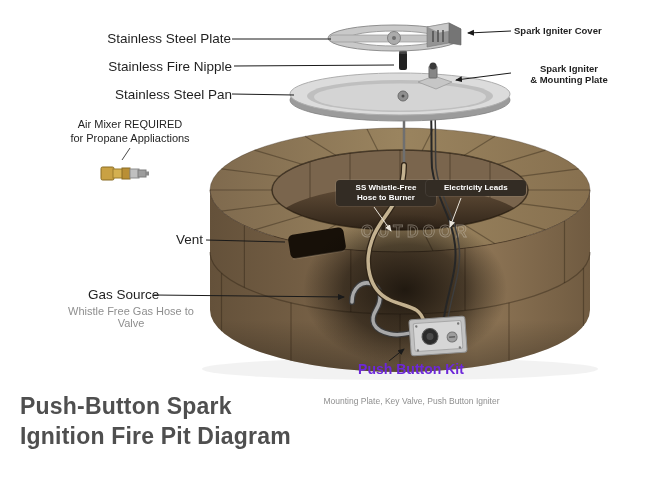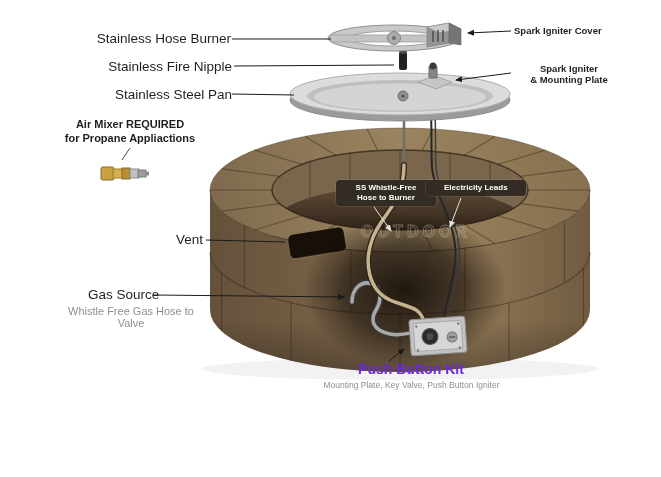--- a/index.html
+++ b/index.html
@@ -4,29 +4,29 @@
 <style>
   html,body{margin:0;padding:0;background:#ffffff;}
   #stage{
     position:relative;width:661px;height:477px;background:#ffffff;overflow:hidden;
     font-family:"Liberation Sans","DejaVu Sans",sans-serif;
   }
   #stage svg{position:absolute;left:0;top:0;}
   .lbl{position:absolute;white-space:nowrap;color:var(--label-color,#1f1f1f);font-size:13.5px;}
   .center{text-align:center;}
   .small-bold{font-size:9.5px;font-weight:bold;line-height:11px;}
-  .air-mixer{font-size:11px;font-weight:bold;line-height:13.5px;text-align:center;}
+  .air-mixer{font-size:11px;font-weight:normal;line-height:13.5px;text-align:center;}
   .sub{font-size:11px;color:var(--sub-label-color,#8f8f8f);}
   .badge{
     position:absolute;background:var(--badge-bg,#332c24);color:var(--badge-text,#ffffff);
     font-size:8px;font-weight:bold;line-height:10px;text-align:center;
     padding:3px 18px;border-radius:4px;box-shadow:0 0 0 1px rgba(255,255,255,0.08);
   }
   .kit-label{position:absolute;text-align:center;font-size:14px;font-weight:bold;color:#6d28d9;}
-  .kit-sub{position:absolute;text-align:center;font-size:8.5px;color:var(--sub-label-color,#8f8f8f);}
+  .kit-sub{position:absolute;text-align:center;font-size:8.5px;color:var(--sub-label-color,#8f8f8f);margin-top:16px;}
   .title{
     position:absolute;left:20px;top:391px;font-size:23px;font-weight:bold;
     color:var(--title-color,#4f4f4f);line-height:30px;letter-spacing:0.2px;
   }
 </style>
 </head>
 <body>
 
 <div id="stage">
 
@@ -177,21 +177,21 @@
       <path d="M206,240 L285,242"></path>
       <path d="M154,295 L344,297" marker-end="url(#arrowDark)"></path>
       <path d="M511,31 L468,33" marker-end="url(#arrowDark)"></path>
       <path d="M511,73 L456,80" marker-end="url(#arrowDark)"></path>
       <path d="M389,361 L404,349" marker-end="url(#arrowDark)"></path>
       <path d="M374,207 L391,231" stroke="#e9e4da" marker-end="url(#arrowLight)"></path>
       <path d="M461,198 L450,227" stroke="#e9e4da" marker-end="url(#arrowLight)"></path>
     </g>
   </svg>
 
-  <div class="lbl" style="right:430px;top:31px;">Stainless Hose Burner</div>
+  <div class="lbl" style="right:430px;top:31px;">Stainless Steel Plate</div>
   <div class="lbl" style="right:429px;top:59px;">Stainless Fire Nipple</div>
   <div class="lbl" style="right:429px;top:87px;">Stainless Steel Pan</div>
 
   <div class="lbl air-mixer center" style="left:60px;top:118px;width:140px;white-space:normal;">
     <div>Air Mixer REQUIRED</div>
     <div>for Propane Appliactions</div>
   </div>
 
   <div class="lbl" style="right:458px;top:232px;">Vent</div>
 
@@ -206,14 +206,18 @@
 
   <div class="badge" style="left:336px;top:180px;width:64px;">
     <div>SS Whistle-Free</div>
     <div>Hose to Burner</div>
   </div>
   <div class="badge" style="left:426px;top:180px;">Electricity Leads</div>
 
   <div class="kit-label" style="left:335px;top:361px;width:152px;">Push Button Kit</div>
   <div class="kit-sub" style="left:314px;top:380px;width:195px;">Mounting Plate, Key Valve, Push Button Igniter</div>
 
+  <div class="title">
+    <div>Push-Button Spark</div>
+    <div>Ignition Fire Pit Diagram</div>
+  </div>
 
 </div>
 
 </body></html>

